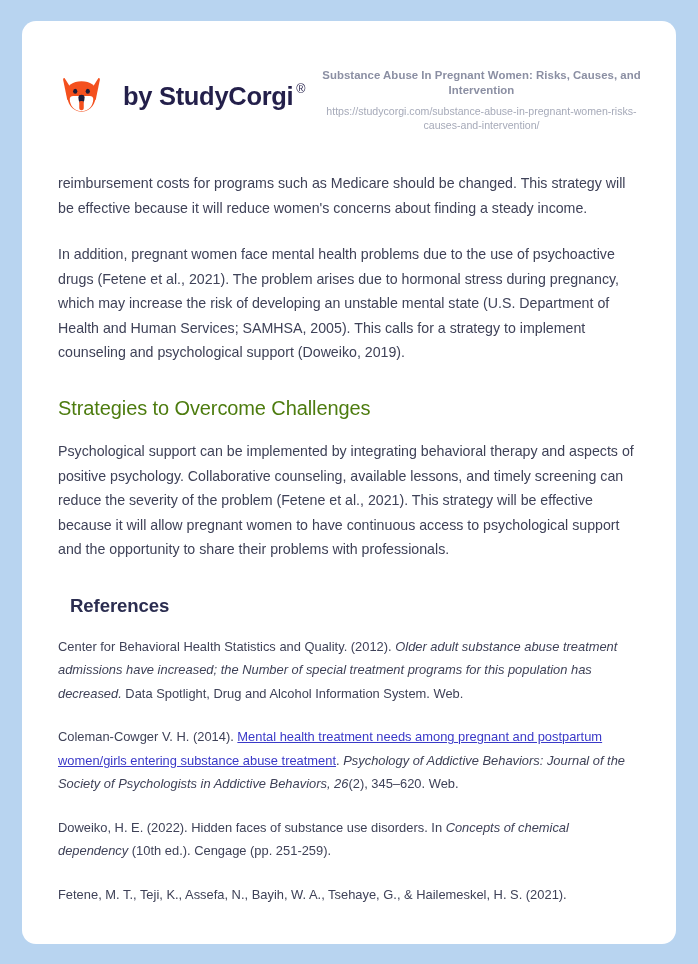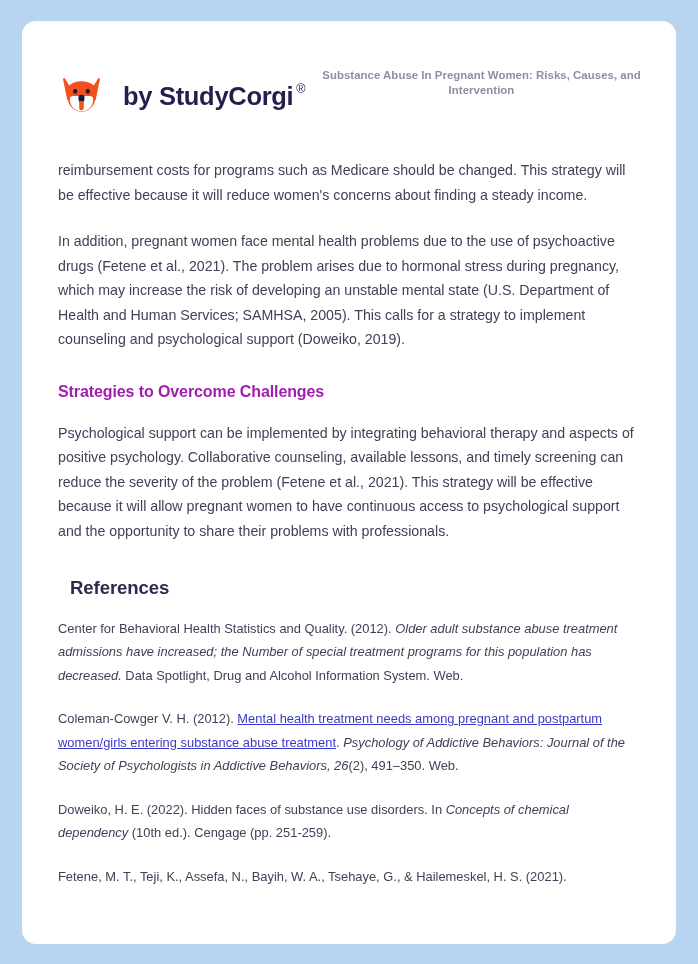--- a/index.html
+++ b/index.html
@@ -98,23 +98,23 @@
 
   p.para {
     font-size: 14.2px;
     line-height: 1.73;
     color: #3f4258;
     margin: 0 0 22px 0;
     text-align: left;
   }
 
   h2.section-heading {
-    font-size: 16px;
-    font-weight: bold;
-    color: #a21caf;
+    font-size: 20px;
+    font-weight: normal;
+    color: #4d7c0f;
     margin: 30px 0 18px 0;
     line-height: 1.3;
     letter-spacing: -0.1px;
   }
   h2.references-heading {
     font-size: 18.6px;
     font-weight: bold;
     color: #2b2d50;
     margin: 32px 0 17px 12px;
     line-height: 1.3;
@@ -156,41 +156,42 @@
         <path d="M21.7 30.5 C21.7 29.6 22.7 29 24 29 C25.3 29 26.3 29.6 26.3 30.5 L26.3 36.2 C26.3 37.6 25.3 38.5 24 38.5 C22.7 38.5 21.7 37.6 21.7 36.2 Z" fill="#f4501e"></path>
       </svg>
       <div class="wordmark">
         <span>by StudyCorgi</span>
         <span class="reg">®</span>
       </div>
     </div>
 
     <div class="header-meta">
       <div class="header-title">Substance Abuse In Pregnant Women: Risks, Causes, and Intervention</div>
+      <div class="header-url">https://studycorgi.com/substance-abuse-in-pregnant-women-risks-causes-and-intervention/</div>
     </div>
 
   </div>
 
   <div class="doc-body">
 
     <p class="para">reimbursement costs for programs such as Medicare should be changed. This strategy will be effective because it will reduce women's concerns about finding a steady income.</p>
     <p class="para">In addition, pregnant women face mental health problems due to the use of psychoactive drugs (Fetene et al., 2021). The problem arises due to hormonal stress during pregnancy, which may increase the risk of developing an unstable mental state (U.S. Department of Health and Human Services; SAMHSA, 2005). This calls for a strategy to implement counseling and psychological support (Doweiko, 2019).</p>
 
     <h2 class="section-heading">Strategies to Overcome Challenges</h2>
 
     <p class="para">Psychological support can be implemented by integrating behavioral therapy and aspects of positive psychology. Collaborative counseling, available lessons, and timely screening can reduce the severity of the problem (Fetene et al., 2021). This strategy will be effective because it will allow pregnant women to have continuous access to psychological support and the opportunity to share their problems with professionals.</p>
 
     <h2 class="references-heading">References</h2>
 
     <p class="reference">
       <span>Center for Behavioral Health Statistics and Quality. (2012). </span><i>Older adult substance abuse treatment admissions have increased; the Number of special treatment programs for this population has decreased.</i><span> Data Spotlight, Drug and Alcohol Information System. Web.</span>
     </p>
 
     <p class="reference">
-      <span>Coleman-Cowger V. H. (2012). </span><a class="ref-link" href="#">Mental health treatment needs among pregnant and postpartum women/girls entering substance abuse treatment</a><span>. </span><i>Psychology of Addictive Behaviors: Journal of the Society of Psychologists in Addictive Behaviors, 26</i><span>(2), 491–350. Web.</span>
+      <span>Coleman-Cowger V. H. (2014). </span><a class="ref-link" href="#">Mental health treatment needs among pregnant and postpartum women/girls entering substance abuse treatment</a><span>. </span><i>Psychology of Addictive Behaviors: Journal of the Society of Psychologists in Addictive Behaviors, 26</i><span>(2), 345–620. Web.</span>
     </p>
 
     <p class="reference">
       <span>Doweiko, H. E. (2022). Hidden faces of substance use disorders. In </span><i>Concepts of chemical dependency</i><span> (10th ed.). Cengage (pp. 251-259).</span>
     </p>
 
     <p class="reference">
       <span>Fetene, M. T., Teji, K., Assefa, N., Bayih, W. A., Tsehaye, G., &amp; Hailemeskel, H. S. (2021).</span>
     </p>
 

